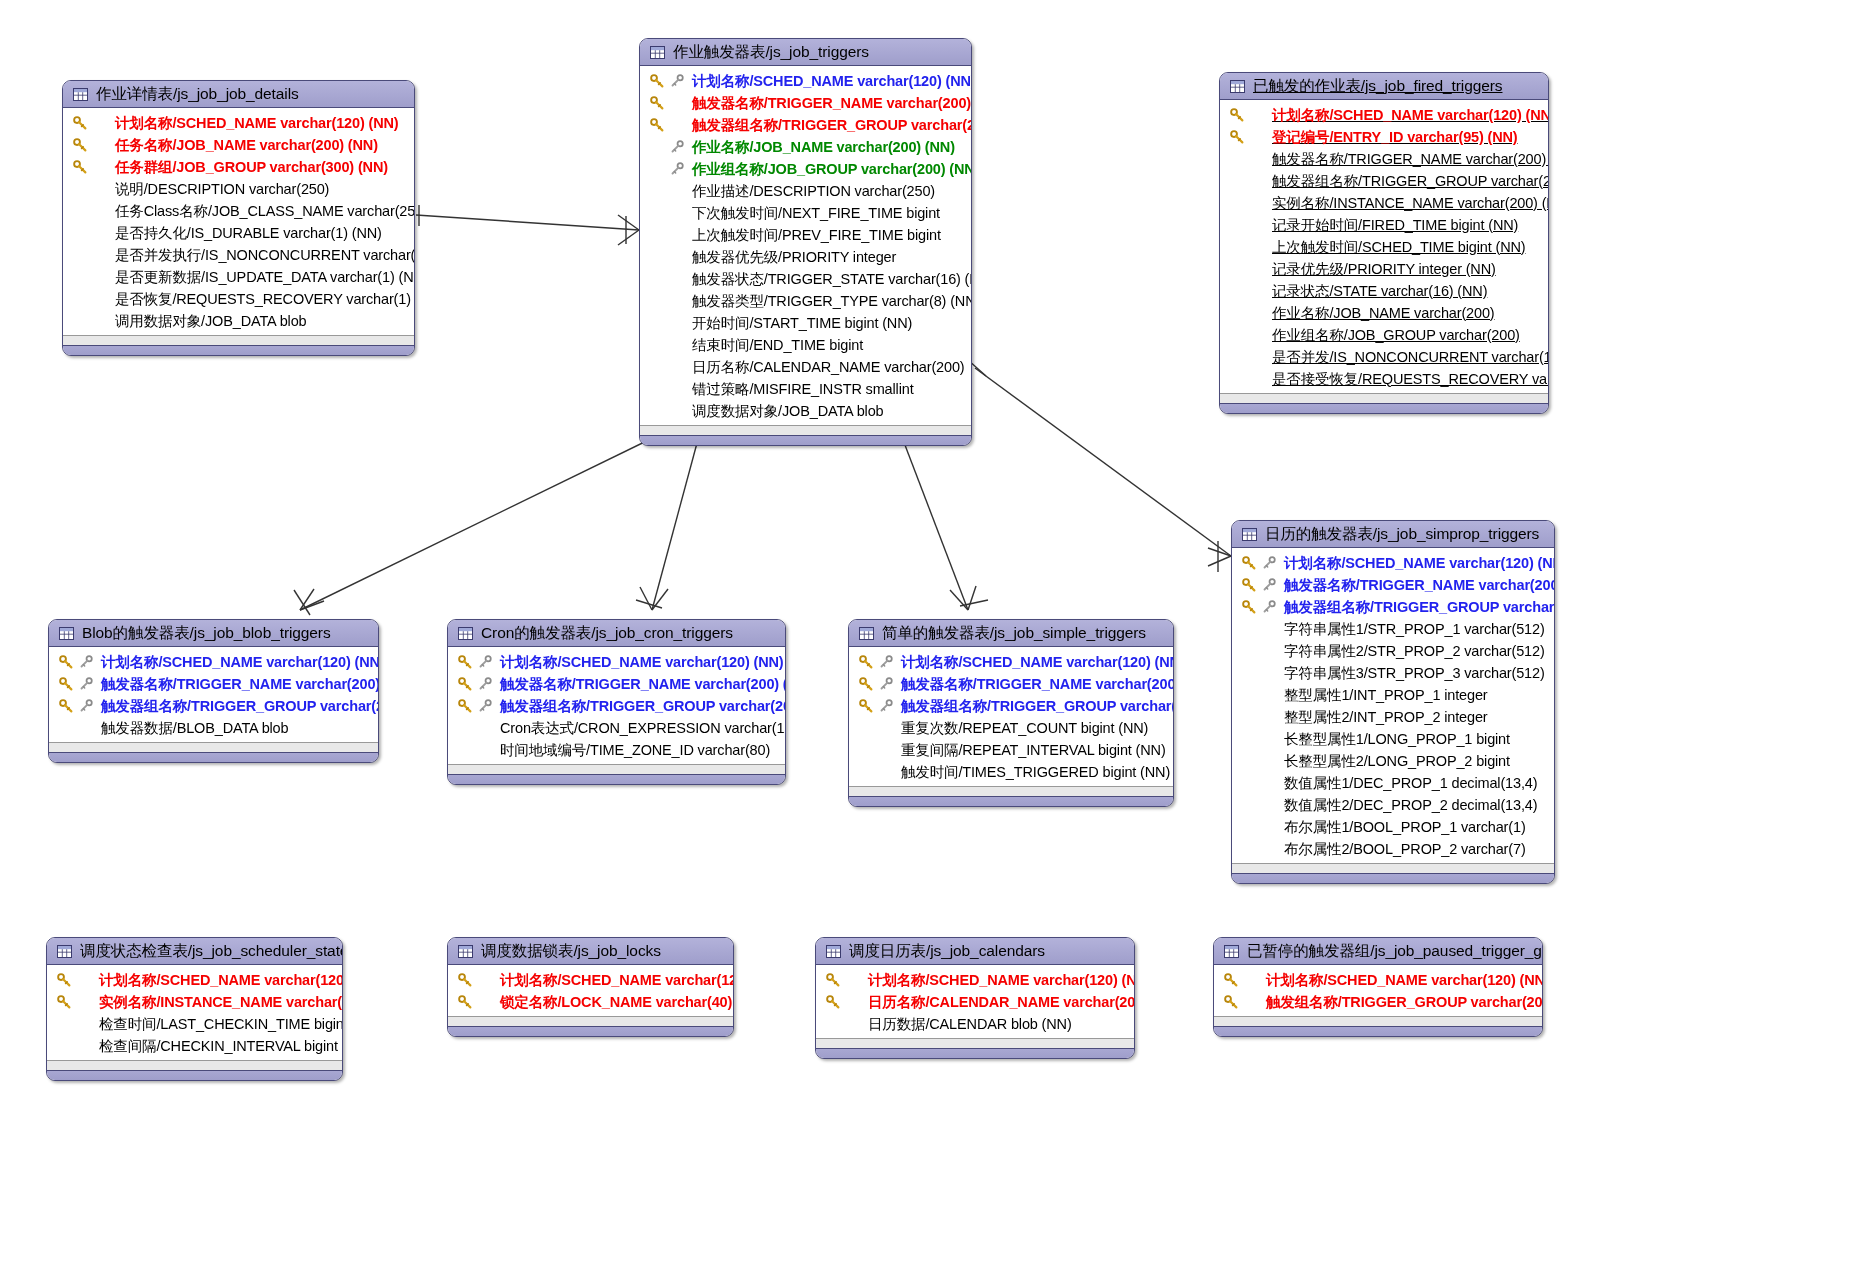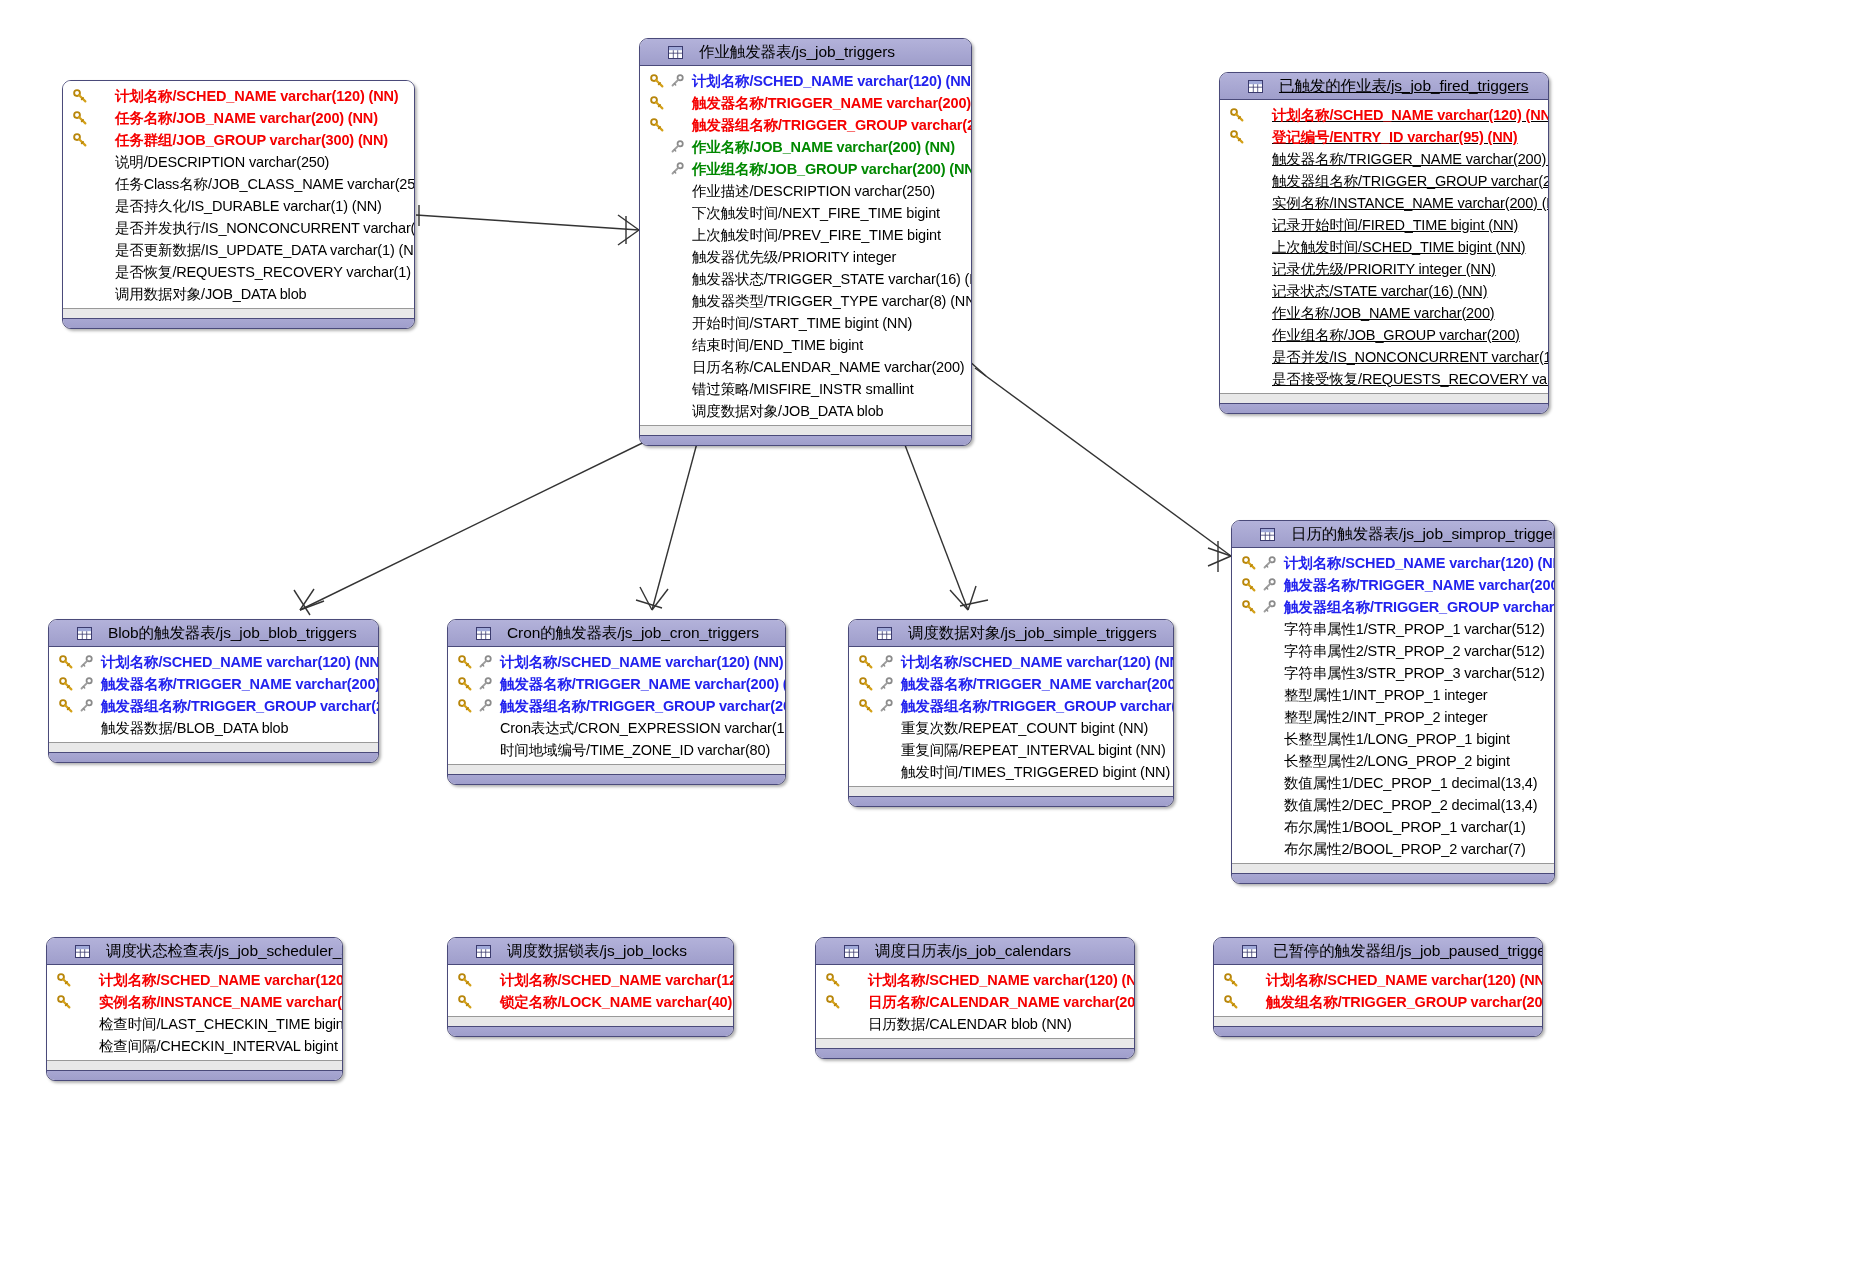--- a/index.html
+++ b/index.html
@@ -35,22 +35,22 @@
     background: #ffffff;
     box-shadow: 2px 2px 3px rgba(0,0,0,0.30);
     overflow: hidden;
   }
   .entity-header {
     background: linear-gradient(to bottom, #b3b2da 0%, #a8a7d2 55%, #9f9ecb 100%);
     border-bottom: 1px solid #4a4a7a;
     height: 26px;
     display: flex;
     align-items: center;
-    padding-left: 28px;
-    gap: 16px;
+    padding-left: 10px;
+    gap: 8px;
     border-radius: 7px 7px 0 0;
   }
   .tbl-icon {
     width: 15px; height: 13px;
     flex: 0 0 auto;
     display: block;
   }
   .entity-title {
     font-size: 15.5px;
     color: #000000;
@@ -143,20 +143,32 @@
         <line x1="975" y1="368" x2="1231" y2="556"></line>
         <line x1="1231" y1="556" x2="1208" y2="548"></line>
         <line x1="1231" y1="556" x2="1208" y2="566"></line>
         <line x1="1218" y1="541" x2="1218" y2="572"></line>
         <line x1="968" y1="360" x2="986" y2="376"></line>
       </g>
     </g>
   </svg>
 
 <div class="entity" style="left: 62px; top: 80px; width: 353px;">
+      <div class="entity-header">
+        <span>
+          <svg class="tbl-icon" viewBox="0 0 15 13">
+            <rect x="0.5" y="0.5" width="14" height="12" fill="#ffffff" stroke="#3b3b6e" stroke-width="1"></rect>
+            <rect x="1" y="1" width="13" height="3.2" fill="#9fa8d8"></rect>
+            <line x1="1" y1="7.2" x2="14" y2="7.2" stroke="#3b3b6e" stroke-width="0.8"></line>
+            <line x1="5.3" y1="4.2" x2="5.3" y2="12.5" stroke="#3b3b6e" stroke-width="0.8"></line>
+            <line x1="9.7" y1="4.2" x2="9.7" y2="12.5" stroke="#3b3b6e" stroke-width="0.8"></line>
+          </svg>
+        </span>
+        <span class="entity-title">作业详情表/js_job_job_details</span>
+      </div>
       <div class="attr-list">
         <div class="attr">
           <span class="keyslot">
             <svg width="15" height="15" viewBox="0 0 16 16">
               <g>
                 <circle cx="4.3" cy="4.3" r="3.1" fill="none" stroke="#b8860b" stroke-width="2.0"></circle>
                 <circle cx="4.3" cy="4.3" r="1.1" fill="#ffffff" stroke="none"></circle>
                 <path d="M6.3 6.3 L13.2 13.2" stroke="#d4a017" stroke-width="2.3" stroke-linecap="round"></path>
                 <path d="M9.2 11.0 L10.8 9.4" stroke="#b8860b" stroke-width="1.7" stroke-linecap="round"></path>
               </g>
@@ -820,21 +832,21 @@
       <div class="entity-header">
         <span>
           <svg class="tbl-icon" viewBox="0 0 15 13">
             <rect x="0.5" y="0.5" width="14" height="12" fill="#ffffff" stroke="#3b3b6e" stroke-width="1"></rect>
             <rect x="1" y="1" width="13" height="3.2" fill="#9fa8d8"></rect>
             <line x1="1" y1="7.2" x2="14" y2="7.2" stroke="#3b3b6e" stroke-width="0.8"></line>
             <line x1="5.3" y1="4.2" x2="5.3" y2="12.5" stroke="#3b3b6e" stroke-width="0.8"></line>
             <line x1="9.7" y1="4.2" x2="9.7" y2="12.5" stroke="#3b3b6e" stroke-width="0.8"></line>
           </svg>
         </span>
-        <span class="entity-title">调度数据对象/js_job_simple_triggers</span>
+        <span class="entity-title">简单的触发器表/js_job_simple_triggers</span>
       </div>
       <div class="attr-list">
         <div class="attr">
           <span class="keyslot">
             <svg width="15" height="15" viewBox="0 0 16 16">
               <g>
                 <circle cx="4.3" cy="4.3" r="3.1" fill="none" stroke="#b8860b" stroke-width="2.0"></circle>
                 <circle cx="4.3" cy="4.3" r="1.1" fill="#ffffff" stroke="none"></circle>
                 <path d="M6.3 6.3 L13.2 13.2" stroke="#d4a017" stroke-width="2.3" stroke-linecap="round"></path>
                 <path d="M9.2 11.0 L10.8 9.4" stroke="#b8860b" stroke-width="1.7" stroke-linecap="round"></path>

